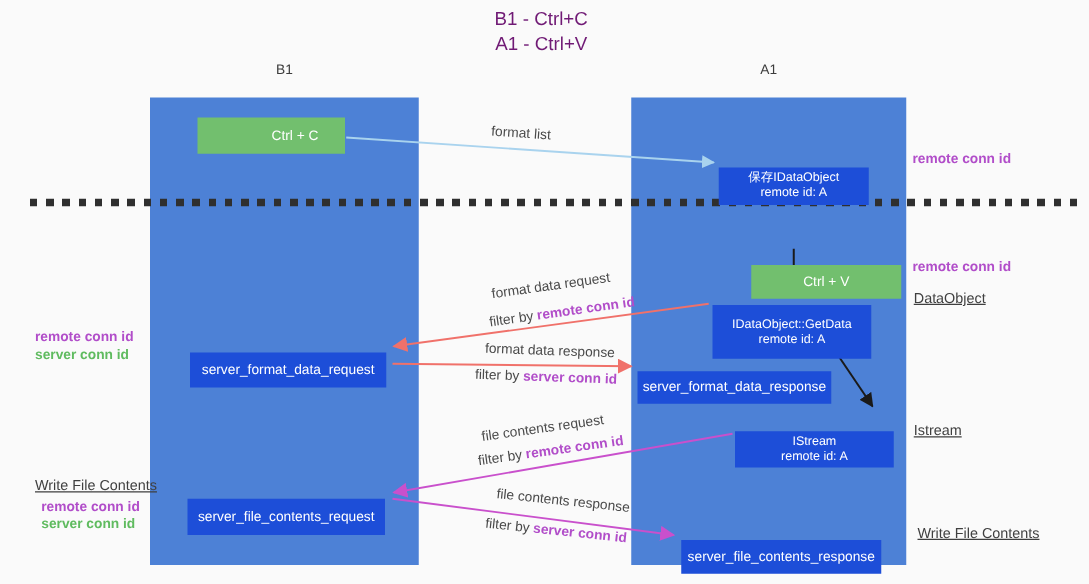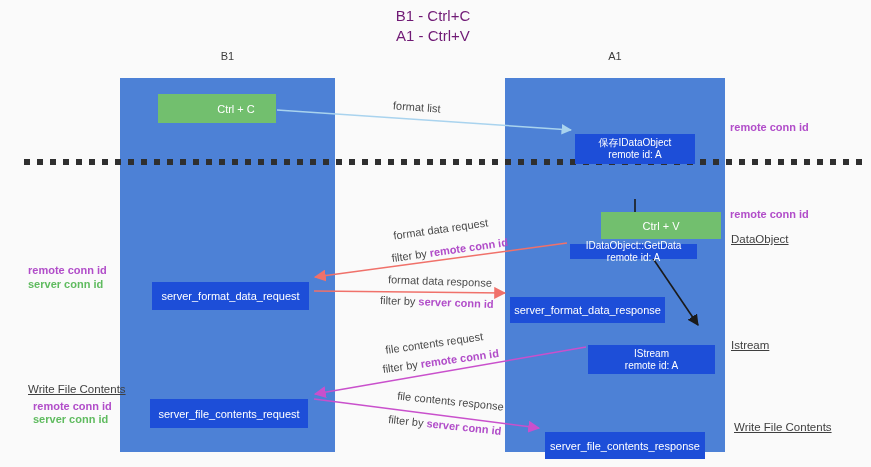--- a/index.html
+++ b/index.html
@@ -74,21 +74,21 @@
 
   <div class="box orange two" style="left:575px;top:118px;width:120px;height:30px;">
     <span>保存IDataObject</span>
     <span>remote id: A</span>
   </div>
 
   <div class="box green" style="left:601px;top:172px;width:120px;height:27px;margin-top:40px;">
     <span>Ctrl + V</span>
   </div>
 
-  <div class="box orange two" style="left:570px;top:228px;width:127px;height:15px;">
+  <div class="box orange two" style="left:570px;top:228px;width:127px;height:43px;">
     <span>IDataObject::GetData</span>
     <span>remote id: A</span>
   </div>
 
   <div class="box orange" style="left:152px;top:266px;width:157px;height:28px;">
     <span>server_format_data_request</span>
   </div>
 
   <div class="box orange" style="left:510px;top:281px;width:155px;height:26px;">
     <span>server_format_data_response</span>

